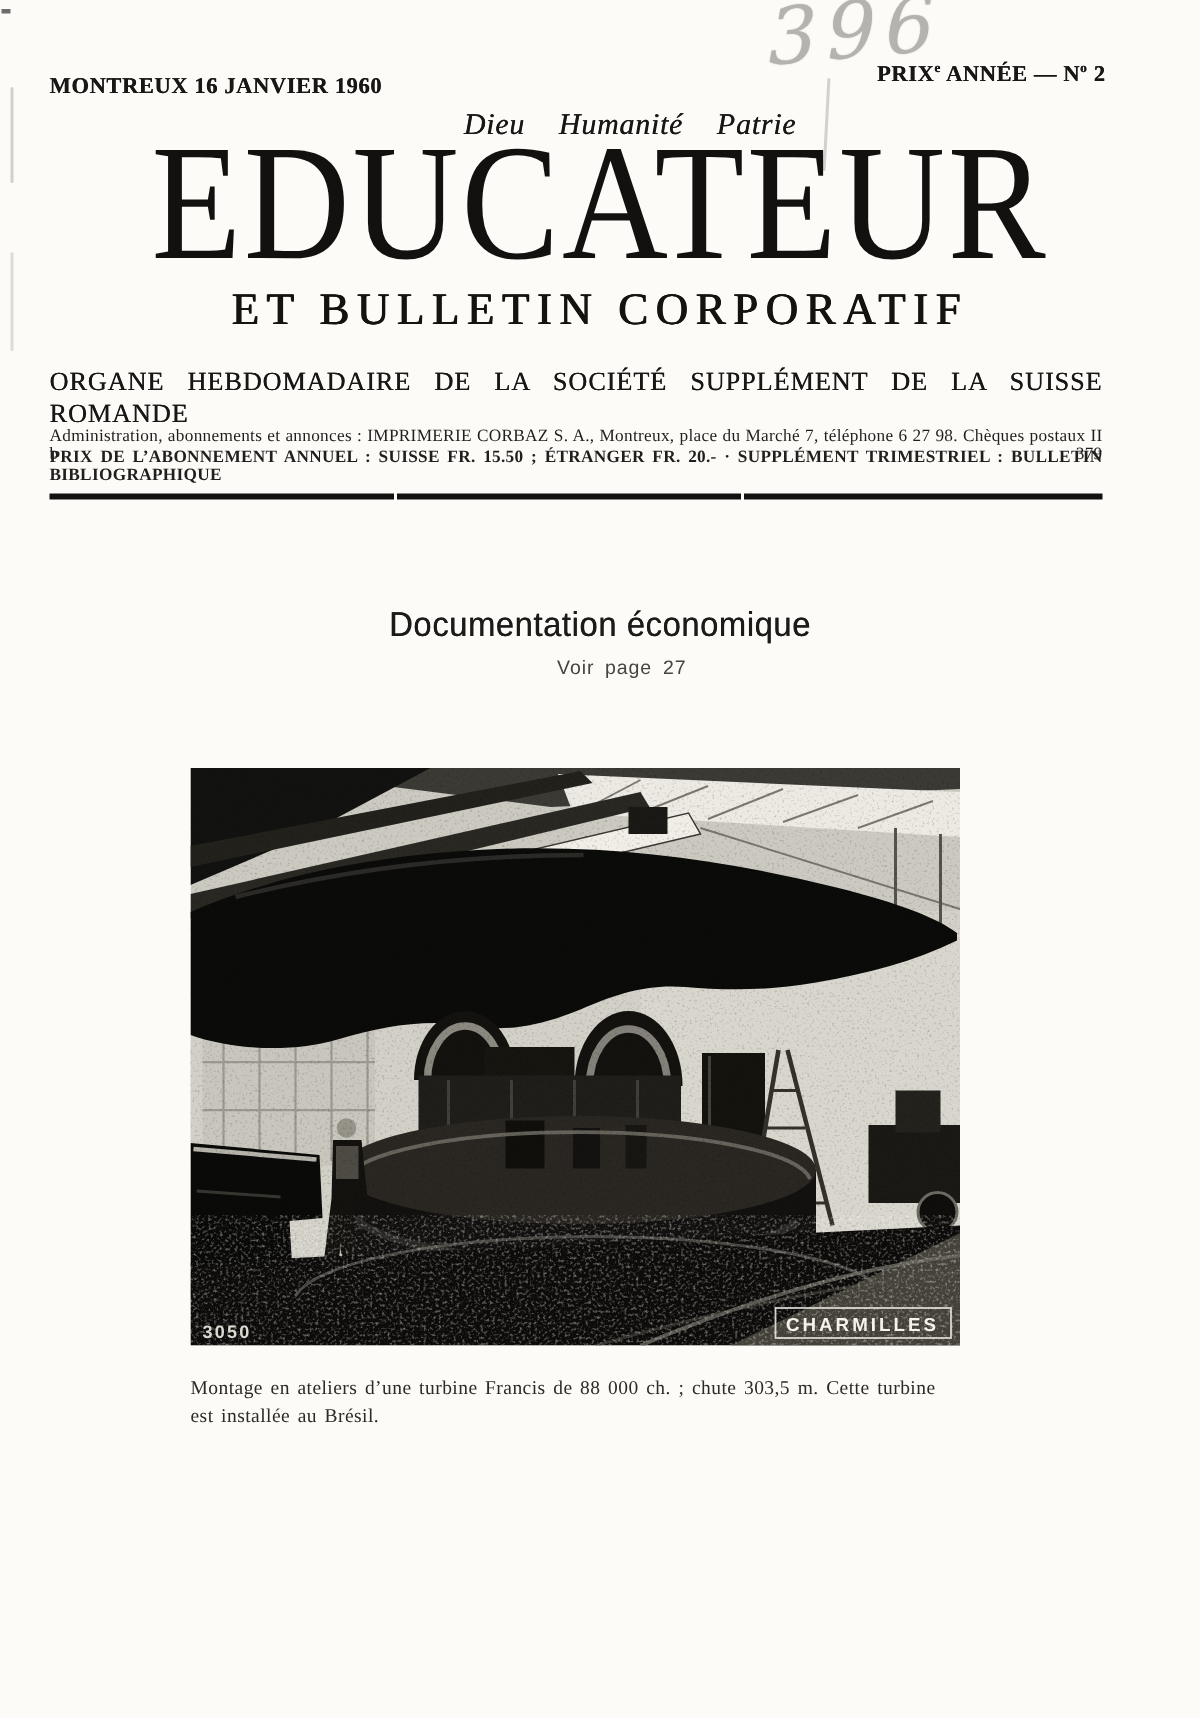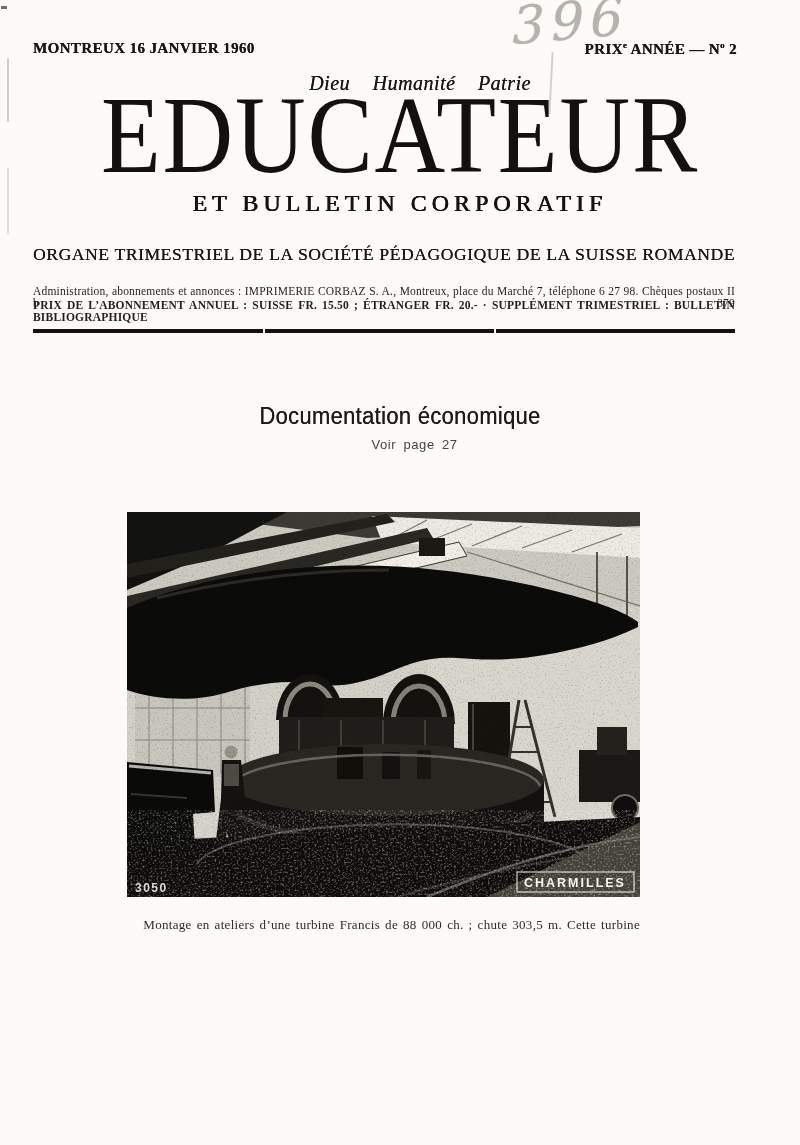--- a/index.html
+++ b/index.html
@@ -19,29 +19,29 @@
   .handwritten{
     position:absolute;left:512px;top:-10px;width:140px;
     font-family:"DejaVu Serif",serif;font-style:italic;font-weight:400;
     font-size:52px;color:#b5b3ae;transform:rotate(-5deg) skewX(-4deg);
     text-shadow:0 0 1px #c6c4c0;letter-spacing:6px;
   }
   .pencil-tail{position:absolute;left:550px;top:52px;width:2px;height:62px;background:#ccca C5;
     background:#ccc9c4;transform:rotate(3deg);opacity:.85;border-radius:2px;}
 
   
-  .date-line{left:33px;top:40px;font-size:15px;font-weight:700;letter-spacing:.4px;}
+  .date-line{left:33px;top:50px;font-size:15px;font-weight:700;letter-spacing:.4px;}
   .issue-line{right:63px;top:40px;font-size:15px;font-weight:700;letter-spacing:.4px;}
   .issue-line sup{font-size:60%;}
   .motto{top:72px;font-style:italic;font-size:20px;word-spacing:17px;letter-spacing:.5px;padding-left:40px;}
   .title{
     top:78px;font-size:110px;line-height:1.05;font-weight:400;letter-spacing:2px;
     transform:scaleX(.89);transform-origin:50% 0;white-space:nowrap;color:#121110;
   }
-  .subtitle{top:190px;font-size:24px;letter-spacing:5px;white-space:nowrap;color:#14130f;}
+  .subtitle{top:190px;font-size:30px;letter-spacing:5px;white-space:nowrap;color:#14130f;}
   .organ-line{
     left:33px;width:702px;top:244px;font-size:17.5px;letter-spacing:.6px;
     text-align:justify;text-align-last:justify;-moz-text-align-last:justify;white-space:nowrap0;
   }
   .fineprint{
     left:33px;width:702px;font-size:11.5px;letter-spacing:.2px;color:#201f1d;
     text-align:justify;text-align-last:justify;-moz-text-align-last:justify;
   }
   .fp-bold{font-weight:700;}
   .rule{
@@ -57,21 +57,21 @@
   .feature-sub{
     top:437px;font-family:"Liberation Sans","DejaVu Sans",sans-serif;
     font-size:13px;color:#45443f;letter-spacing:.6px;word-spacing:3px;margin-left:29px;
   }
 
   
   .photo-frame{left:127px;top:512px;width:513px;height:385px;}
   .photo-frame svg{display:block;}
 
   
-  .caption{left:127px;width:513px;text-align:right;font-size:13px;color:#2c2b28;
+  .caption{left:127px;width:513px;text-align:left;font-size:13px;color:#2c2b28;
     letter-spacing:.3px;word-spacing:1.5px;white-space:nowrap;}
   .caption-1{top:917px;}
   .caption-2{top:936px;}
 </style>
 </head>
 <body>
 
 <div class="page">
 
   <div class="corner-tick"></div>
@@ -80,21 +80,21 @@
   <div class="handwritten">396</div>
   <div class="pencil-tail"></div>
 
   <div class="abs date-line ink-light">MONTREUX 16 JANVIER 1960</div>
   <div class="abs issue-line ink-light"><span>PRIX</span><sup>e</sup><span> ANNÉE — N</span><sup>o</sup><span> 2</span></div>
 
   <div class="abs center motto ink-light">Dieu Humanité Patrie</div>
   <div class="abs center title">EDUCATEUR</div>
   <div class="abs center subtitle ink">ET BULLETIN CORPORATIF</div>
 
-  <div class="abs organ-line ink-light">ORGANE TRIMESTRIEL DE LA SOCIÉTÉ PÉDAGOGIQUE DE LA SUISSE ROMANDE</div>
+  <div class="abs organ-line ink-light">ORGANE HEBDOMADAIRE DE LA SOCIÉTÉ SUPPLÉMENT DE LA SUISSE ROMANDE</div>
   <div class="abs fineprint" style="top:285px;">Administration, abonnements et annonces :  IMPRIMERIE CORBAZ S. A., Montreux, place du Marché 7, téléphone 6 27 98.  Chèques postaux II b 379</div>
   <div class="abs fineprint fp-bold" style="top:299px;">PRIX DE L’ABONNEMENT ANNUEL :  SUISSE FR. 15.50 ;  ÉTRANGER FR. 20.-   ·  SUPPLÉMENT TRIMESTRIEL :  BULLETIN BIBLIOGRAPHIQUE</div>
   <div class="abs rule"></div>
 
   <div class="abs center feature-heading ink-light">Documentation économique</div>
   <div class="abs center feature-sub">Voir page 27</div>
 
   <div class="abs photo-frame">
     <svg width="513" height="385" viewBox="0 0 513 385" xmlns="http://www.w3.org/2000/svg">
       <defs>
@@ -216,14 +216,15 @@
       <rect width="513" height="385" filter="url(#gBlack)" opacity="0.20"></rect>
       <rect y="298" width="513" height="87" filter="url(#gWhite)" opacity="0.45"></rect>
 
       <text x="8" y="380" fill="#dcd9d1" font-family="Liberation Sans, DejaVu Sans, sans-serif" font-size="12" font-weight="700" letter-spacing="1.5">3050</text>
       <rect x="390" y="360" width="117" height="20" fill="none" stroke="#e9e7e0" stroke-width="1.2" opacity=".9"></rect>
       <text x="397" y="375" fill="#f5f3ec" font-family="Liberation Sans, DejaVu Sans, sans-serif" font-size="12.5" font-weight="700" letter-spacing="2">CHARMILLES</text>
     </svg>
   </div>
 
   <div class="abs caption caption-1">Montage en ateliers d’une turbine Francis de 88 000 ch. ; chute 303,5 m. Cette turbine</div>
+  <div class="abs caption caption-2">est installée au Brésil.</div>
 
 </div>
 
 </body></html>

